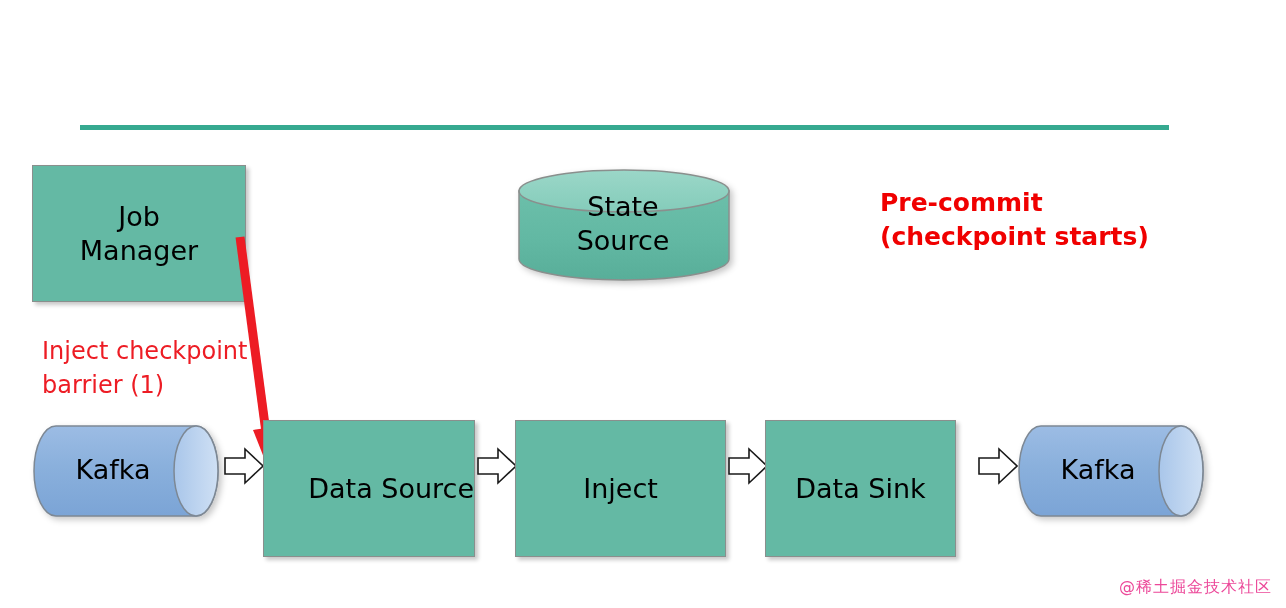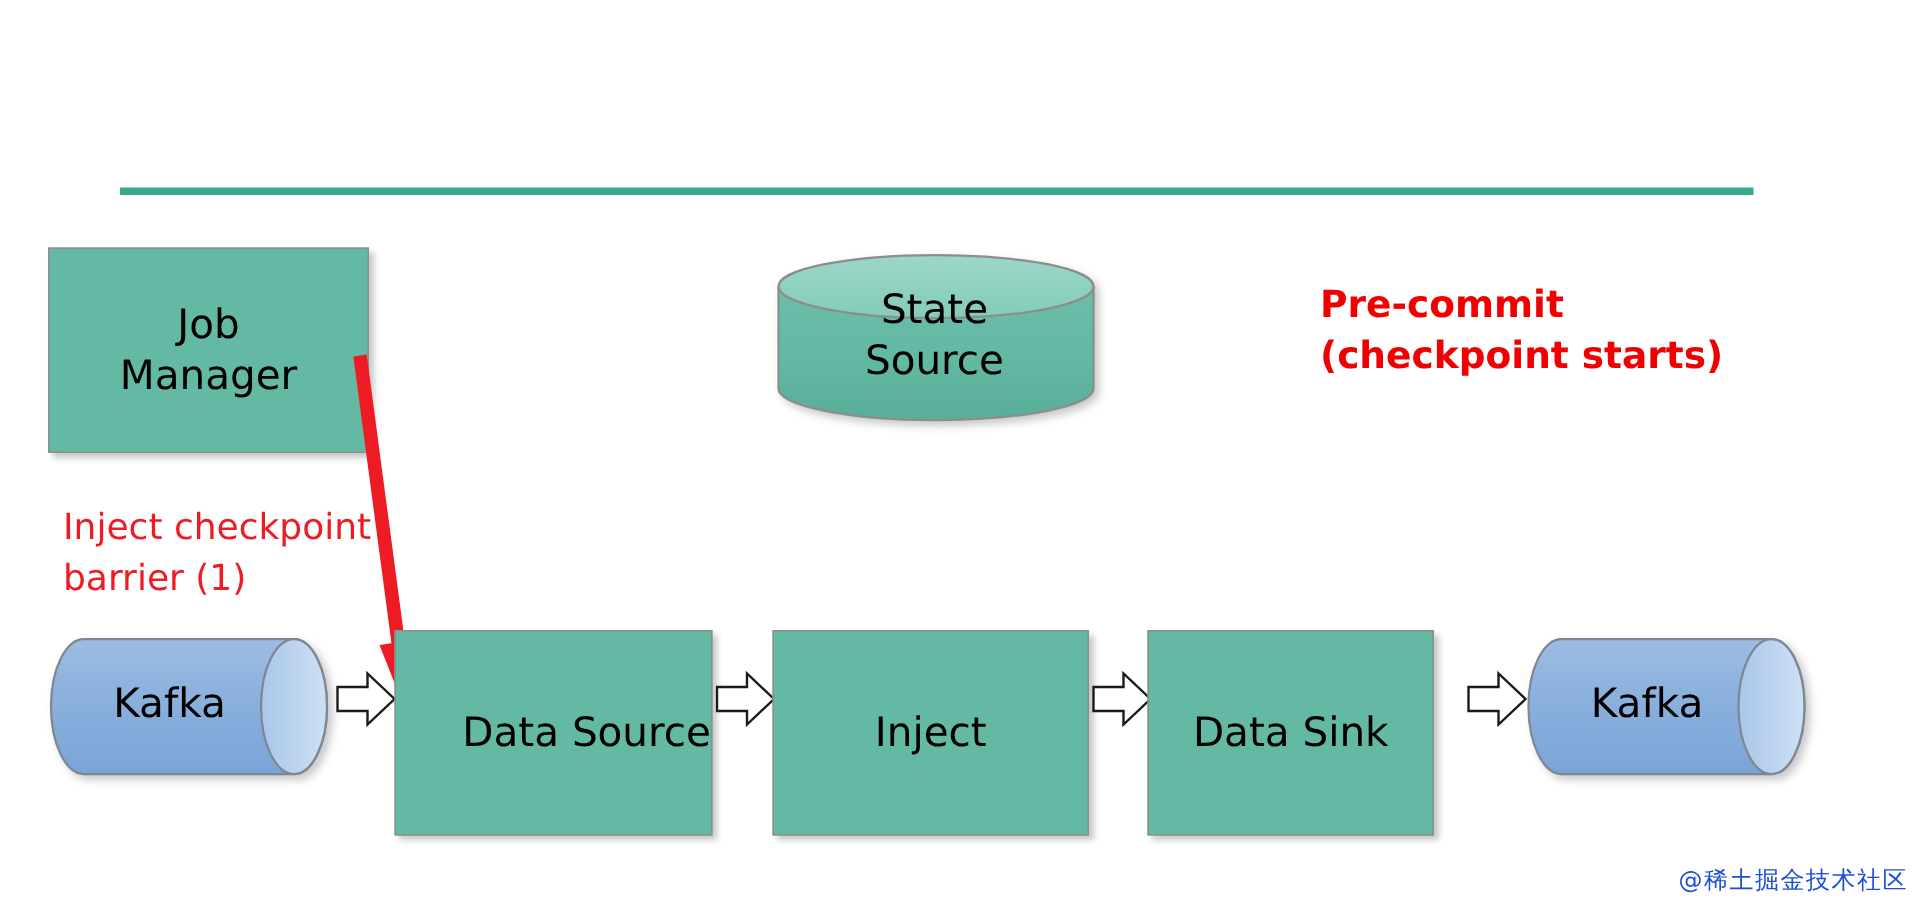--- a/index.html
+++ b/index.html
@@ -123,21 +123,21 @@
     font-weight: 700;
     line-height: 1.35;
     white-space: pre-line;
   }
 
   
   #watermark {
     position: absolute;
     right: 14px;
     bottom: 10px;
-    color: #1d4ed8;
+    color: #ec4899;
     font-size: 16px;
     letter-spacing: 1px;
     font-family: "DejaVu Sans", "Liberation Sans", sans-serif;
   }
 </style>
 </head>
 <body>
 
 <div id="slide">
 

